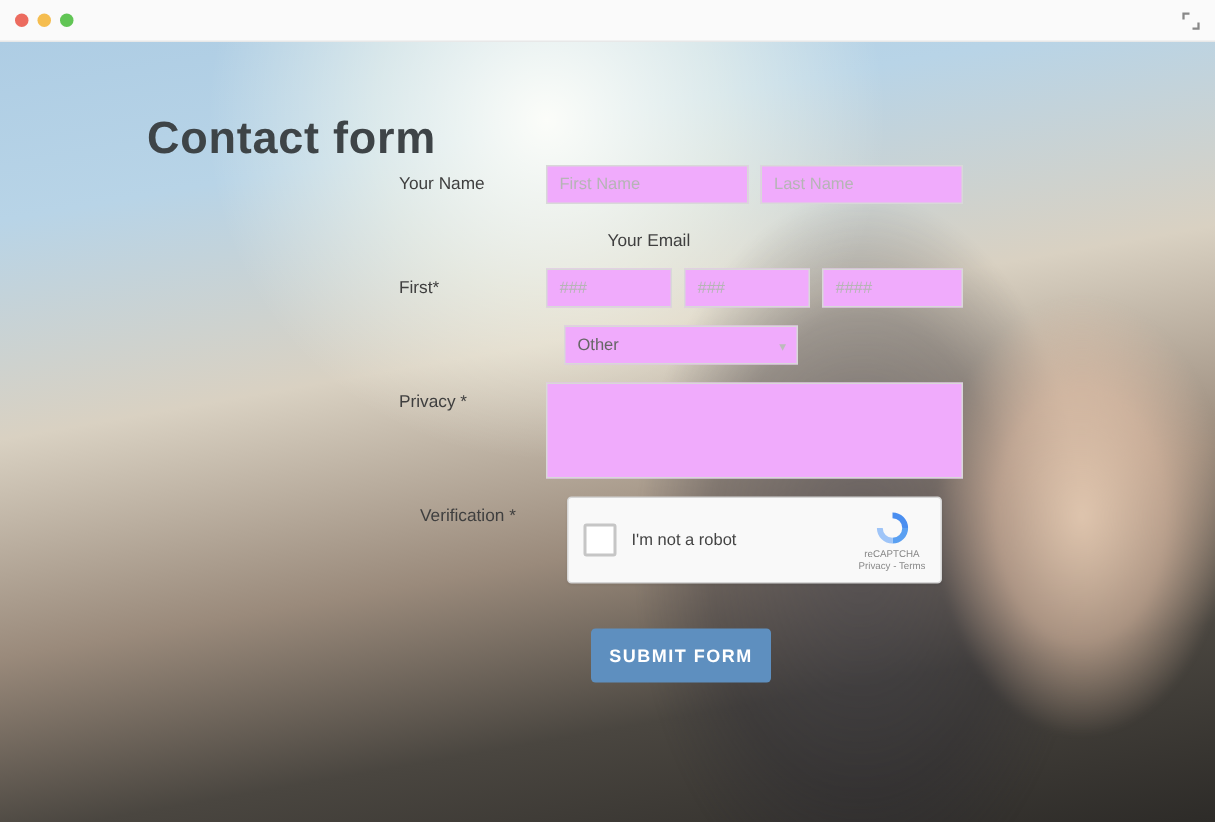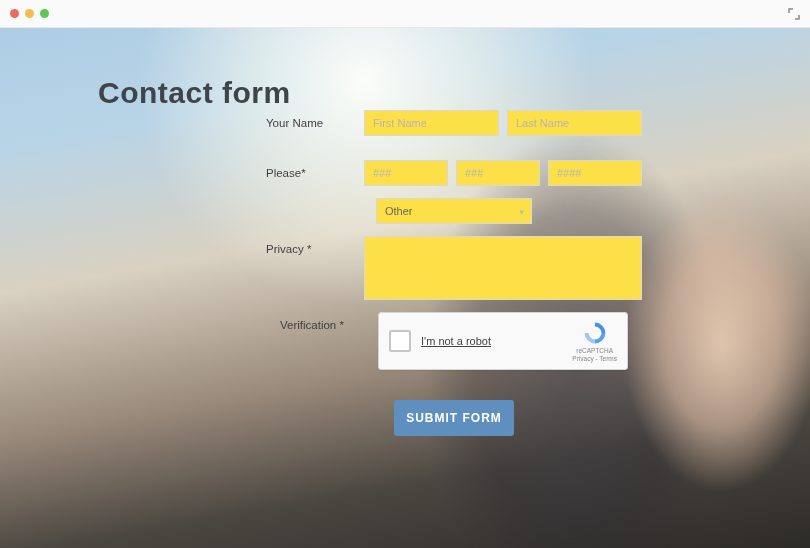--- a/index.html
+++ b/index.html
@@ -99,21 +99,21 @@
       padding-top: 7px;
     }
     .fields {
       display: flex;
       gap: 8px;
     }
     input[type="text"], select, textarea {
       font-family: inherit;
       font-size: 11px;
       color: #333;
-      background: #fde047;
+      background: #f0abfc;
       border: 1px solid #d8d8d8;
       padding: 6px 8px;
       outline: none;
     }
     input::placeholder, textarea::placeholder { color: #b5b5b5; }
     .input-half { width: 135px; height: 26px; }
     .input-full { width: 278px; height: 26px; }
     .input-phone-a { width: 84px; height: 26px; }
     .input-phone-b { width: 84px; height: 26px; }
     .input-phone-c { width: 94px; height: 26px; }
@@ -158,21 +158,20 @@
       height: 22px;
       background: #fff;
       border: 2px solid #c6c6c6;
       border-radius: 2px;
       cursor: pointer;
     }
     .recaptcha-label {
       font-size: 11px;
       color: #444;
       flex: 1;
-      text-decoration: underline;
     }
     .recaptcha-right {
       display: flex;
       flex-direction: column;
       align-items: center;
       font-size: 6.5px;
       color: #888;
       line-height: 1.1;
     }
     .recaptcha-logo {
@@ -219,24 +218,25 @@
 
       <div class="row">
         <div class="label">Your  Name</div>
         <div class="fields">
           <input type="text" class="input-half" placeholder="First Name" style="">
           <input type="text" class="input-half" placeholder="Last Name" style="">
         </div>
       </div>
 
       <div class="row">
-      </div>
-
-      <div class="row">
-        <div class="label">Please*</div>
+        <div class="label">Your Email</div>
+      </div>
+
+      <div class="row">
+        <div class="label">First*</div>
         <div class="fields">
           <input type="text" class="input-phone-a" placeholder="###" style="">
           <input type="text" class="input-phone-b" placeholder="###" style="">
           <input type="text" class="input-phone-c" placeholder="####" style="">
         </div>
       </div>
 
       <div class="row">
         <div class="fields">
           <div class="select-wrap">

